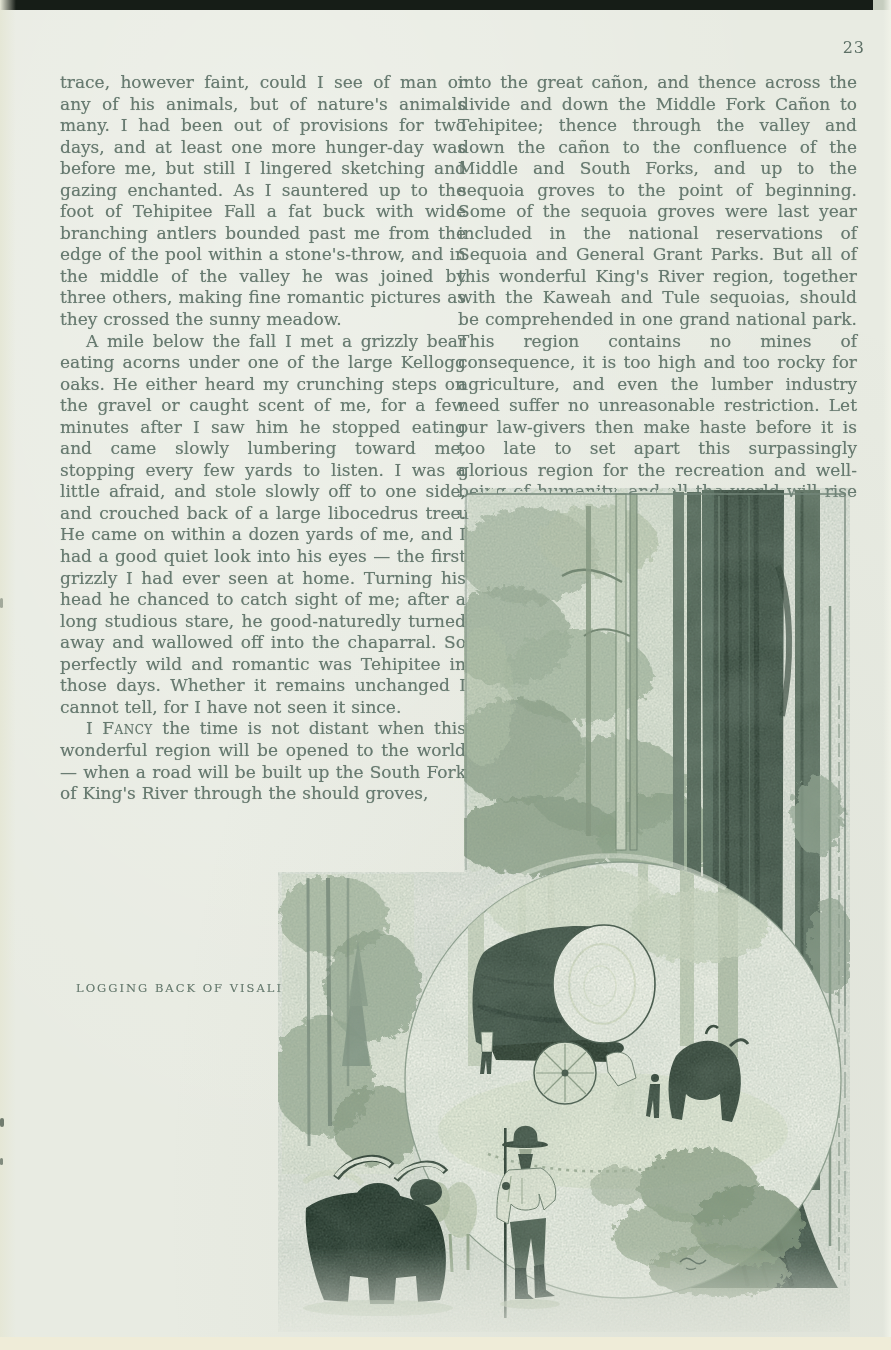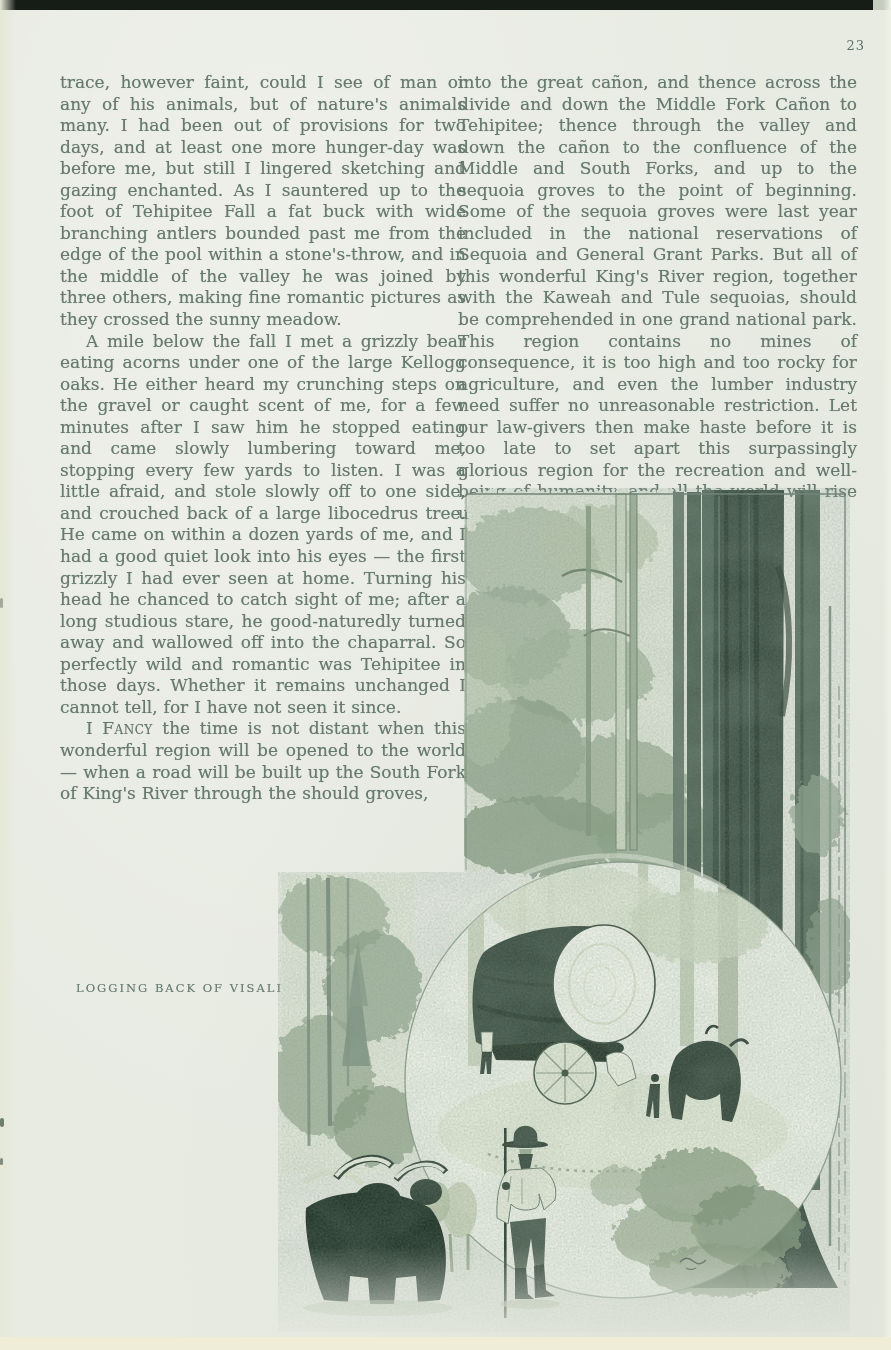--- a/index.html
+++ b/index.html
@@ -14,21 +14,21 @@
   .top-band-right{position:absolute;left:873px;top:0;width:18px;height:10px;background:#c6cdbf;}
   .left-gutter{position:absolute;left:0;top:0;width:16px;height:1350px;
     background:linear-gradient(to right,#e5e7d6,rgba(229,231,214,0));}
   .right-edge{position:absolute;right:0;top:0;width:8px;height:1350px;
     background:linear-gradient(to left,#f0f2e8,rgba(240,242,232,0));}
   .bottom-strip{position:absolute;left:0;top:1337px;width:891px;height:13px;background:#efecd8;}
   .speck{position:absolute;background:#3e4e42;border-radius:2px;}
 
   .page-number{
     position:absolute;left:780px;top:38px;width:85px;text-align:right;
-    font-size:13px;color:#5d7066;letter-spacing:1px;
+    font-size:16px;color:#5d7066;letter-spacing:1px;
   }
   .column{
     position:absolute;top:72px;width:406px;
     font-size:17px;line-height:21.55px;text-align:justify;color:#677a70;
     text-shadow:0 0 0.7px rgba(103,122,112,0.55);
     word-spacing:0.5px;
   }
   .column p{margin:0;}
   .column p.indent{text-indent:26px;}
   .col-left{left:60px;}

